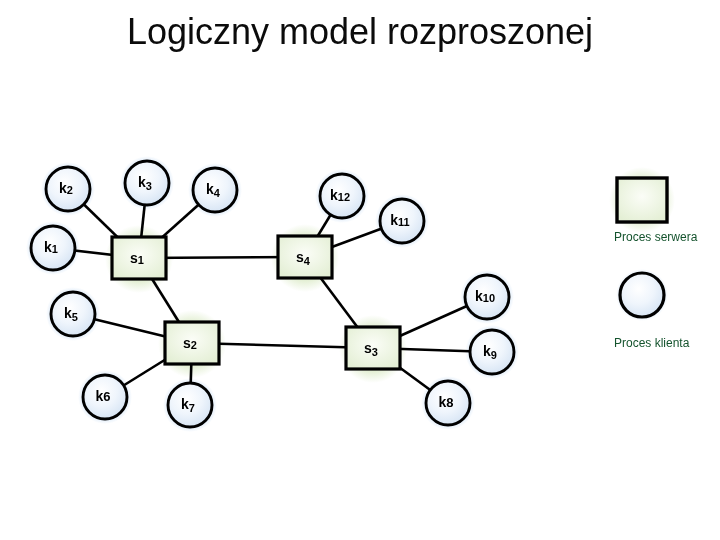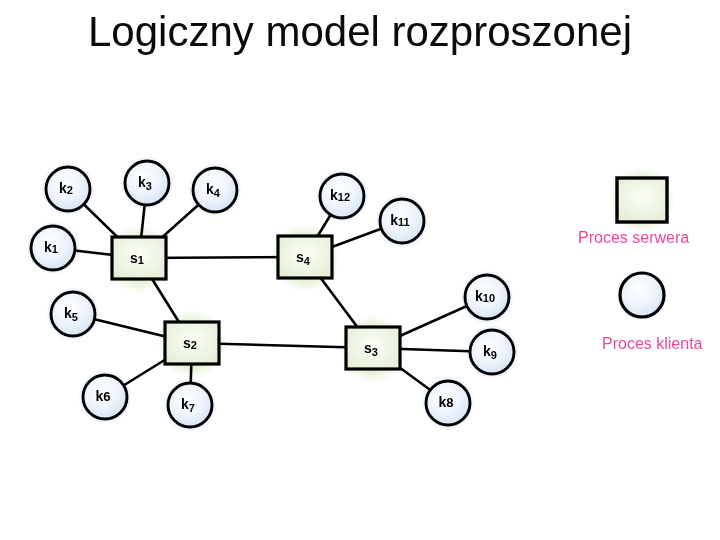--- a/index.html
+++ b/index.html
@@ -17,40 +17,41 @@
     height: 540px;
     background: #ffffff;
   }
   .slide-title {
     position: absolute;
     top: 10px;
     left: 0;
     width: 720px;
     margin: 0;
     text-align: center;
-    font-size: 42px;
+    font-size: 36px;
     line-height: 43px;
     font-weight: 400;
     color: #0b0b0b;
     letter-spacing: 0px;
   }
   #diagram-svg {
     position: absolute;
     left: 0;
     top: 0;
   }
   .legend-label {
     position: absolute;
-    font-size: 16px;
+    font-size: 12px;
     line-height: 19px;
-    color: #ec4899;
+    color: #14532d;
     white-space: nowrap;
+    margin-left: 36px;
   }
   #legend-server-label { left: 578px; top: 228px; }
-  #legend-client-label { left: 602px; top: 334px; }
+  #legend-client-label { left: 578px; top: 334px; }
 </style>
 </head>
 <body>
 
 <div class="slide">
 
   <h1 class="slide-title"><span>Logiczny model rozproszonej</span><br></h1>
 
   <svg id="diagram-svg" width="720" height="540" viewBox="0 0 720 540">
       <defs>

